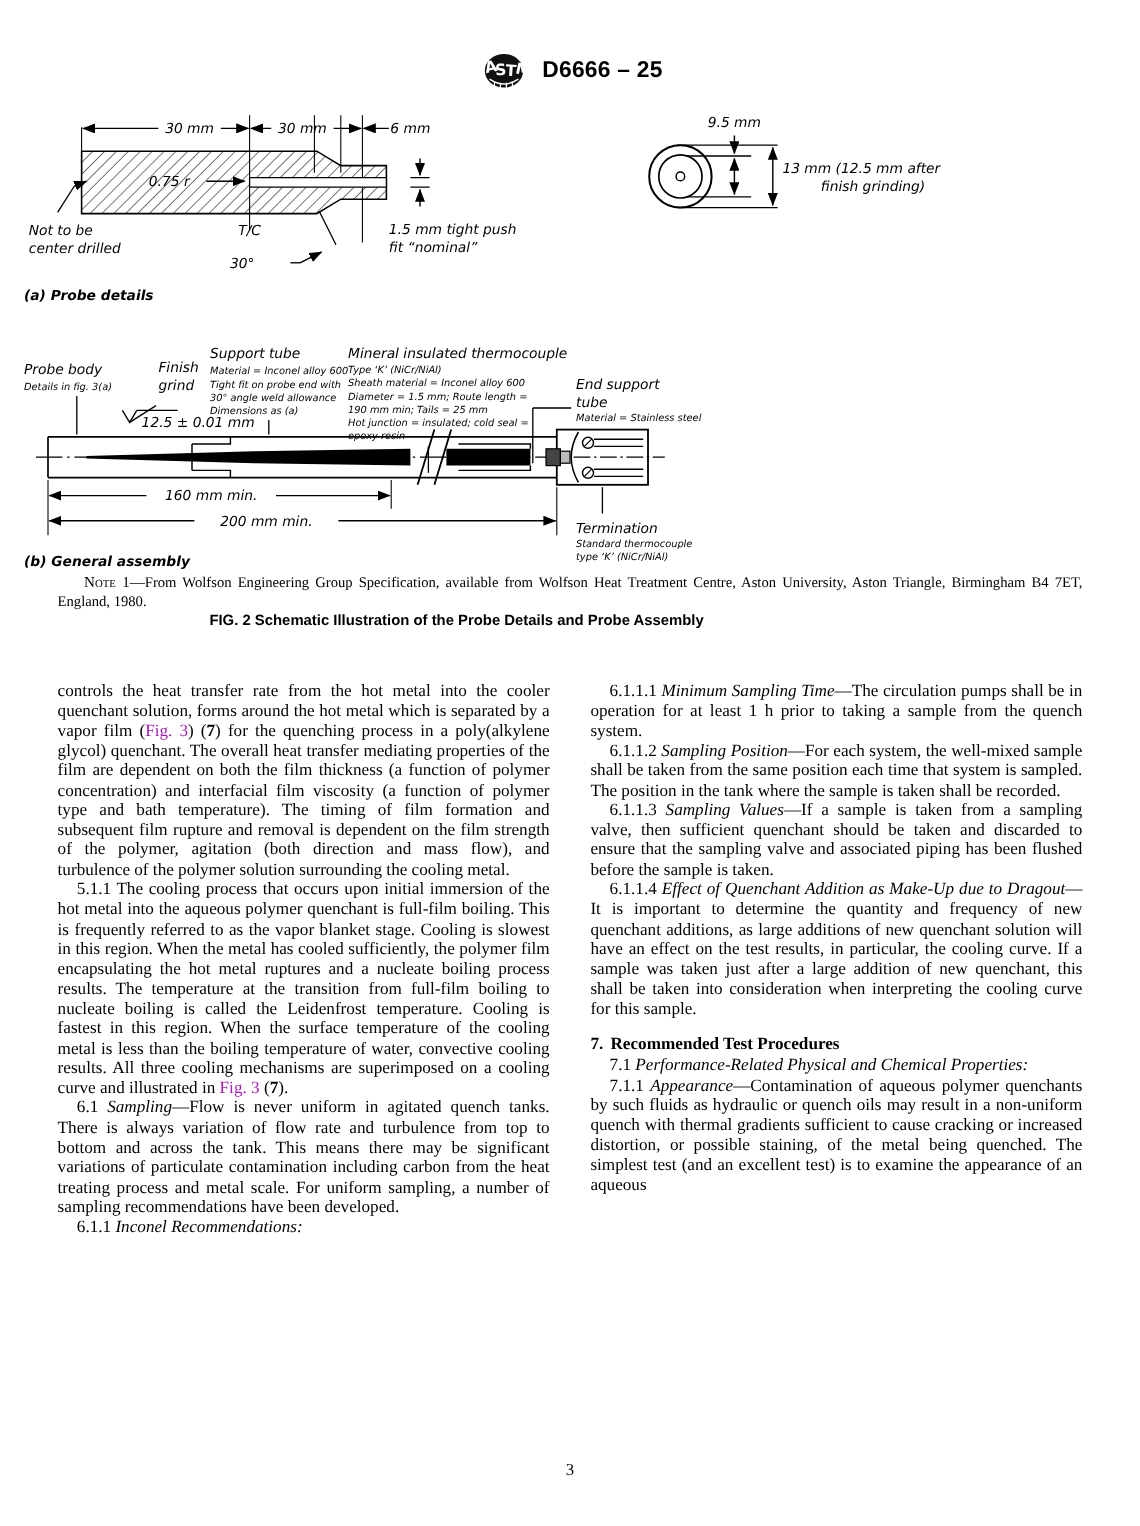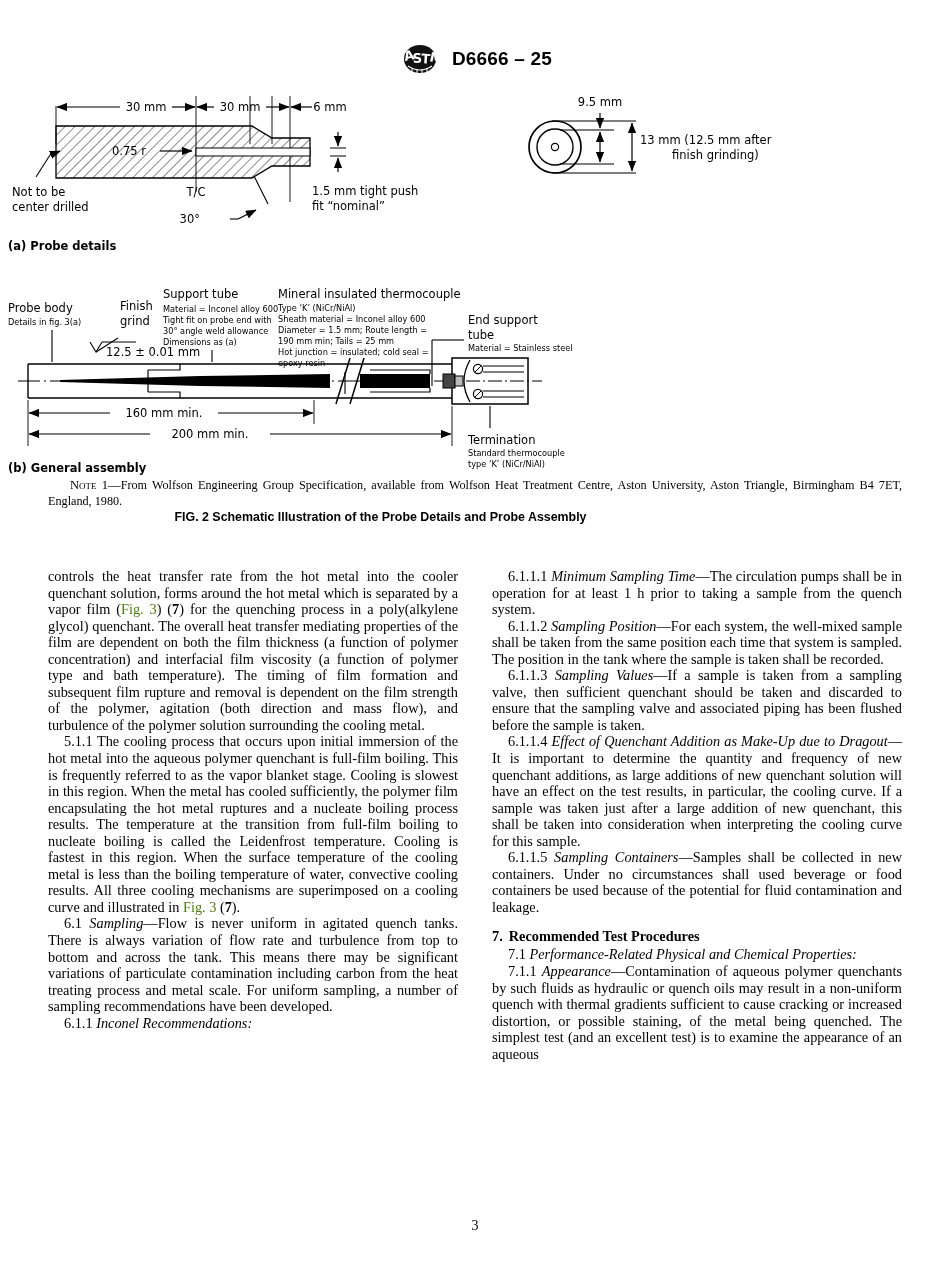--- a/index.html
+++ b/index.html
@@ -38,23 +38,24 @@
     font-family: "Liberation Sans", sans-serif;
     font-weight: bold;
     font-size: 19px;
     letter-spacing: 0.2px;
   }
 
   
   .figure-wrap {
     position: absolute;
     top: 82px;
-    left: 0;
+    left: 12px;
     width: 810px;
     height: 400px;
+    font-style: italic;
   }
   .fig-svg { display: block; }
 
   
   .fig-note {
     position: absolute;
     top: 478px;
     left: 48px;
     width: 854px;
     font-size: 12.2px;
@@ -102,21 +103,21 @@
   h3.sec-head {
     margin: 13px 0 1px 0;
     font-size: 14.3px;
     font-weight: bold;
     line-height: 17px;
     text-indent: 0;
   }
   h3.sec-head .num { margin-right: 6px; }
   i.it { font-style: italic; }
   .reflink {
-    color: #4d7c0f;
+    color: #a21caf;
   }
   .refnum {
     font-weight: bold;
   }
 
   
   .page-number {
     position: absolute;
     top: 1218px;
     left: 0;
@@ -389,21 +390,20 @@
   <div class="col">
 
     <p class="para"><span>6.1.1.1</span> <i class="it">Minimum Sampling Time</i><span>—The circulation pumps shall be in operation for at least 1 h prior to taking a sample from the quench system.</span></p>
 
     <p class="para"><span>6.1.1.2</span> <i class="it">Sampling Position</i><span>—For each system, the well-mixed sample shall be taken from the same position each time that system is sampled. The position in the tank where the sample is taken shall be recorded.</span></p>
 
     <p class="para"><span>6.1.1.3</span> <i class="it">Sampling Values</i><span>—If a sample is taken from a sampling valve, then sufficient quenchant should be taken and discarded to ensure that the sampling valve and associated piping has been flushed before the sample is taken.</span></p>
 
     <p class="para"><span>6.1.1.4</span> <i class="it">Effect of Quenchant Addition as Make-Up due to Dragout</i><span>—It is important to determine the quantity and frequency of new quenchant additions, as large additions of new quenchant solution will have an effect on the test results, in particular, the cooling curve. If a sample was taken just after a large addition of new quenchant, this shall be taken into consideration when interpreting the cooling curve for this sample.</span></p>
 
-    <p class="para"><span>6.1.1.5</span> <i class="it">Sampling Containers</i><span>—Samples shall be collected in new containers. Under no circumstances shall used beverage or food containers be used because of the potential for fluid contamination and leakage.</span></p>
 
     <h3 class="sec-head"><span class="num">7.</span><span>Recommended Test Procedures</span></h3>
 
     <p class="para"><span>7.1</span> <i class="it">Performance-Related Physical and Chemical Properties:</i></p>
 
     <p class="para"><span>7.1.1</span> <i class="it">Appearance</i><span>—Contamination of aqueous polymer quenchants by such fluids as hydraulic or quench oils may result in a non-uniform quench with thermal gradients sufficient to cause cracking or increased distortion, or possible staining, of the metal being quenched. The simplest test (and an excellent test) is to examine the appearance of an aqueous</span></p>
   </div>
 </div>
 
 <div class="page-number">3</div>

